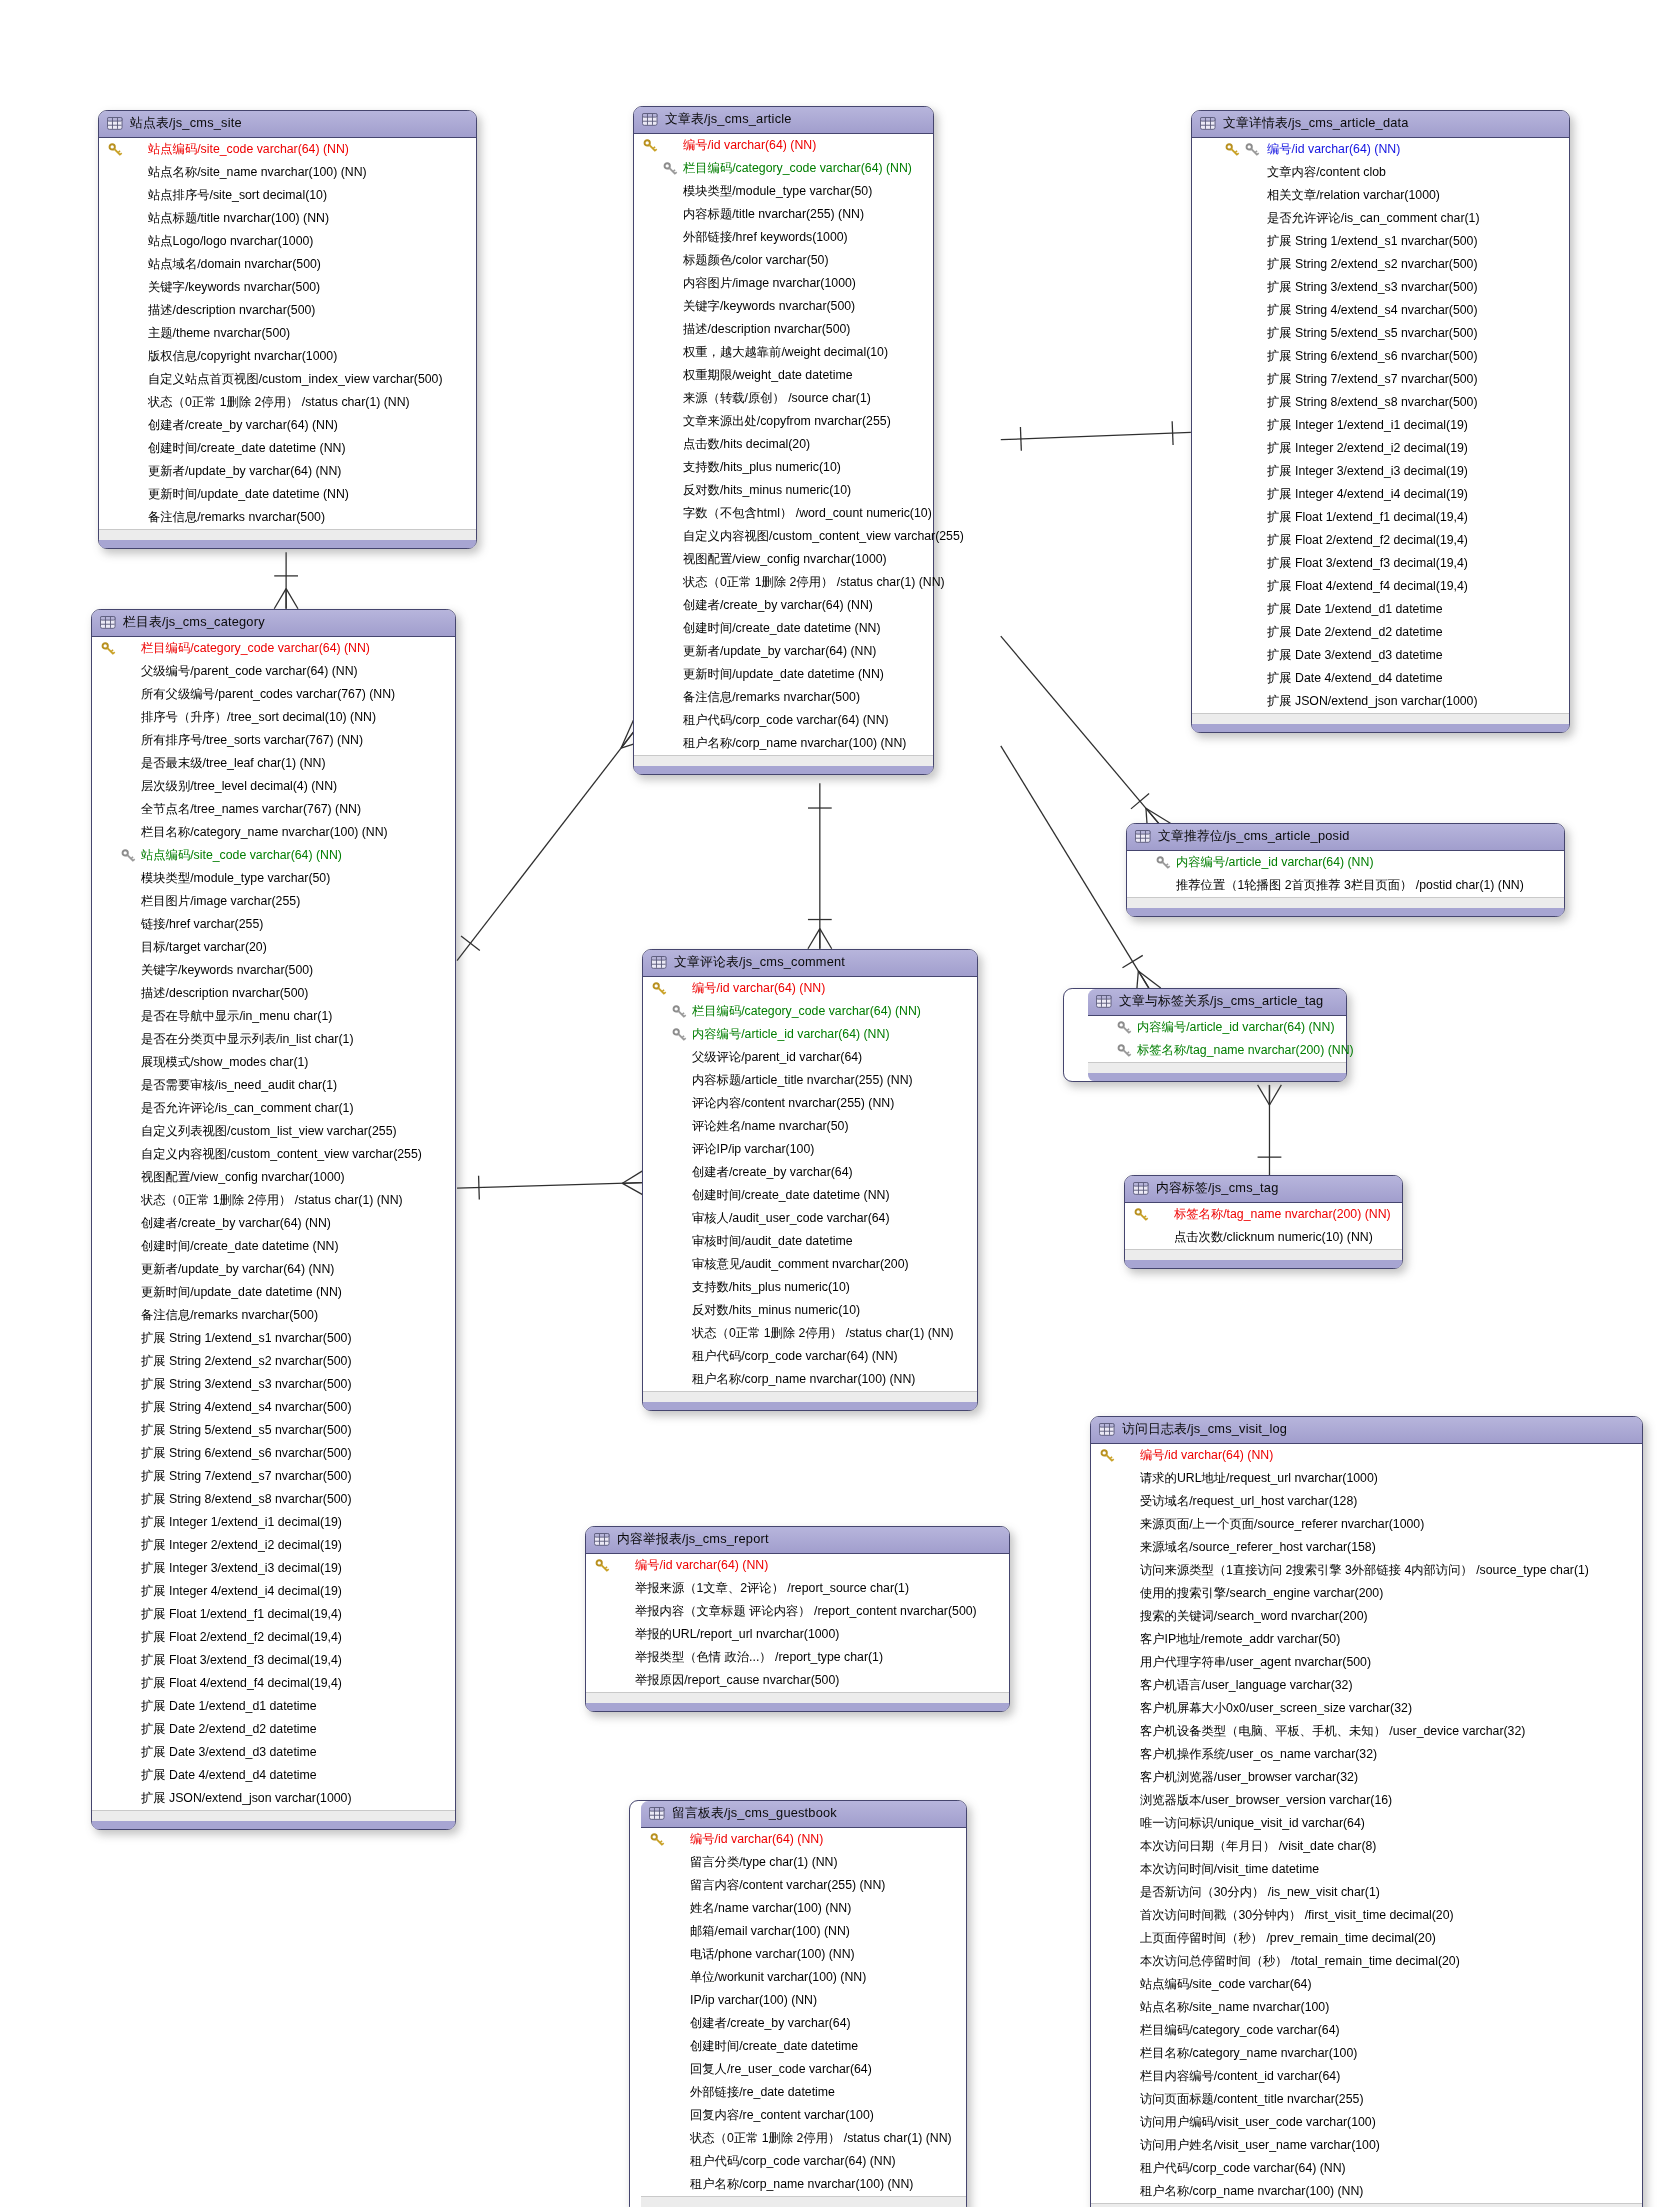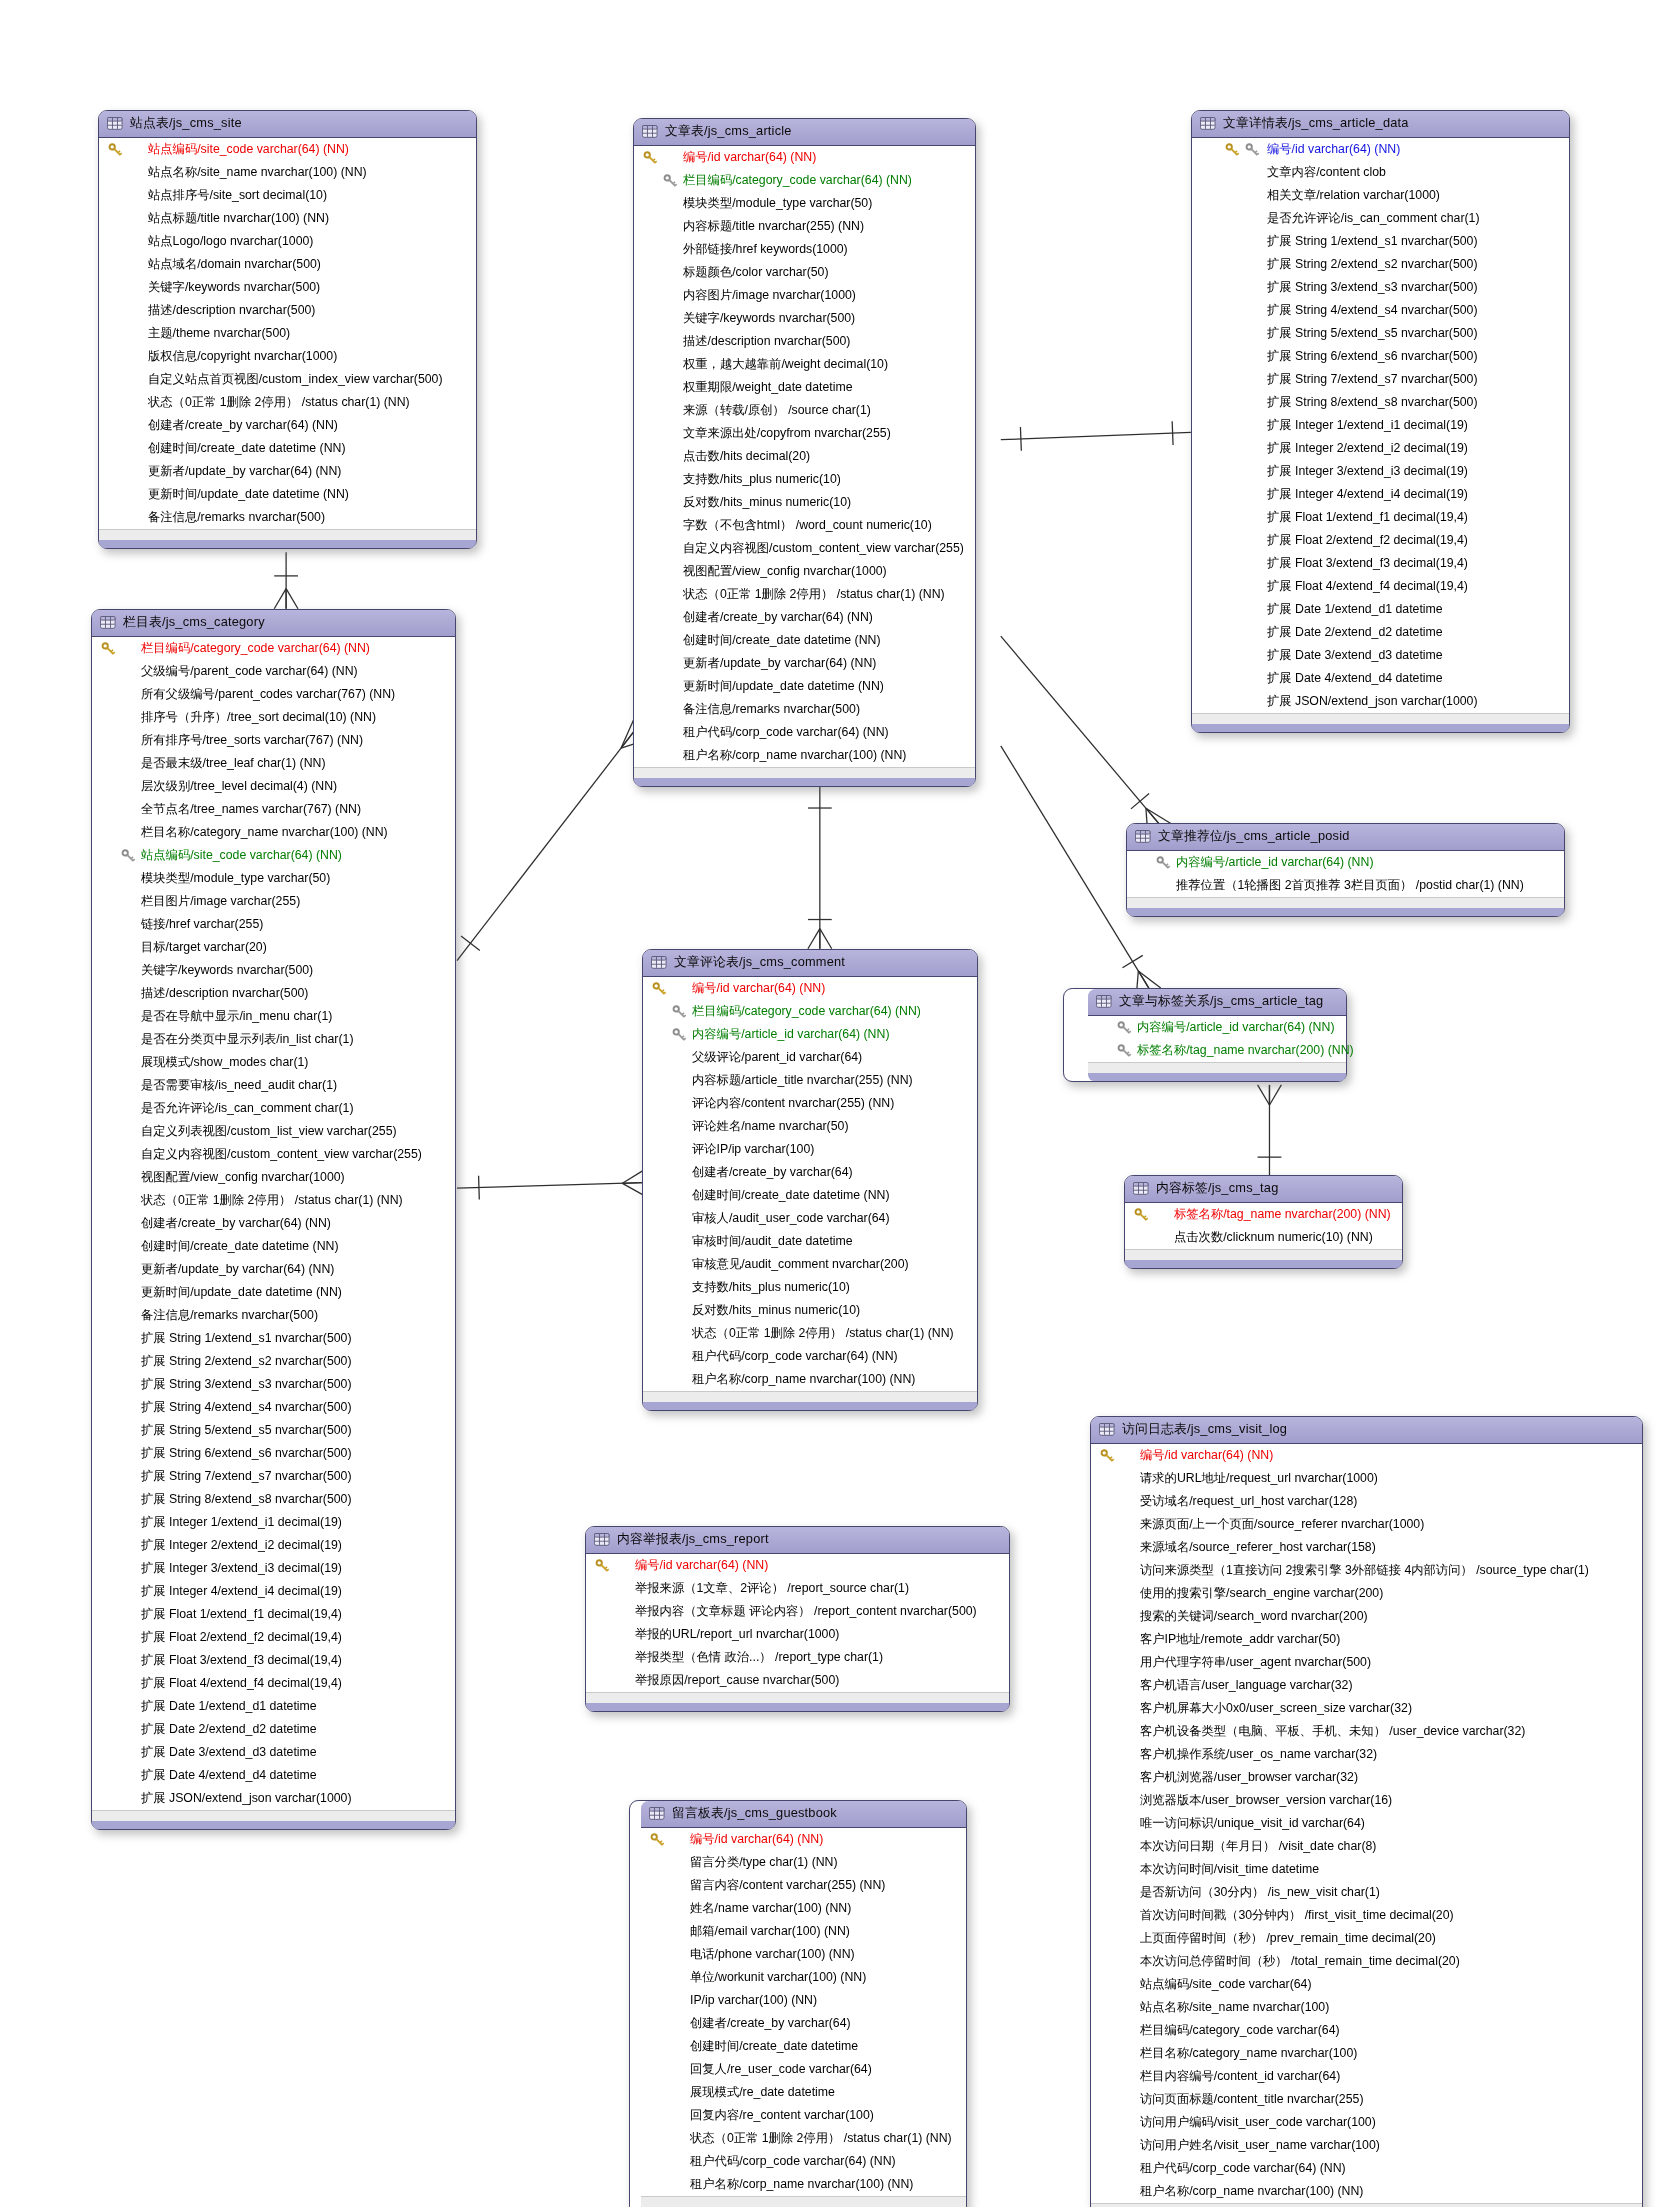--- a/index.html
+++ b/index.html
@@ -339,21 +339,21 @@
         <div class="t-row">
           <span class="f-text">扩展 Date 4/extend_d4 datetime</span>
         </div>
         <div class="t-row">
           <span class="f-text">扩展 JSON/extend_json varchar(1000)</span>
         </div>
       </div>
       <div class="t-footer"></div>
       <div class="t-bottom"></div>
     </div>
-    <div class="er-table" style="left: 633px; top: 74px; width: 343px;">
+    <div class="er-table" style="left: 633px; top: 62px; width: 301px;">
       <div class="t-header">
         <span style="display: inline-flex;">
           <svg width="15.5" height="12.8" viewBox="0 0 17 14">
             <rect x="0.5" y="0.5" width="16" height="13" rx="2" fill="#eceaf6" stroke="#5a5a7a"></rect>
             <rect x="0.5" y="0.5" width="16" height="4" rx="1.5" fill="#b6b4d8" stroke="#5a5a7a"></rect>
             <line x1="6" y1="1" x2="6" y2="13" stroke="#5a5a7a" stroke-width="1"></line>
             <line x1="11.5" y1="1" x2="11.5" y2="13" stroke="#5a5a7a" stroke-width="1"></line>
             <line x1="1" y1="9" x2="16" y2="9" stroke="#5a5a7a" stroke-width="1"></line>
           </svg>
         </span>
@@ -837,21 +837,21 @@
         <div class="t-row">
           <span class="f-text">创建者/create_by varchar(64)</span>
         </div>
         <div class="t-row">
           <span class="f-text">创建时间/create_date datetime</span>
         </div>
         <div class="t-row">
           <span class="f-text">回复人/re_user_code varchar(64)</span>
         </div>
         <div class="t-row">
-          <span class="f-text">展现模式/re_date datetime</span>
+          <span class="f-text">外部链接/re_date datetime</span>
         </div>
         <div class="t-row">
           <span class="f-text">回复内容/re_content varchar(100)</span>
         </div>
         <div class="t-row">
           <span class="f-text">状态（0正常 1删除 2停用） /status char(1) (NN)</span>
         </div>
         <div class="t-row">
           <span class="f-text">租户代码/corp_code varchar(64) (NN)</span>
         </div>

